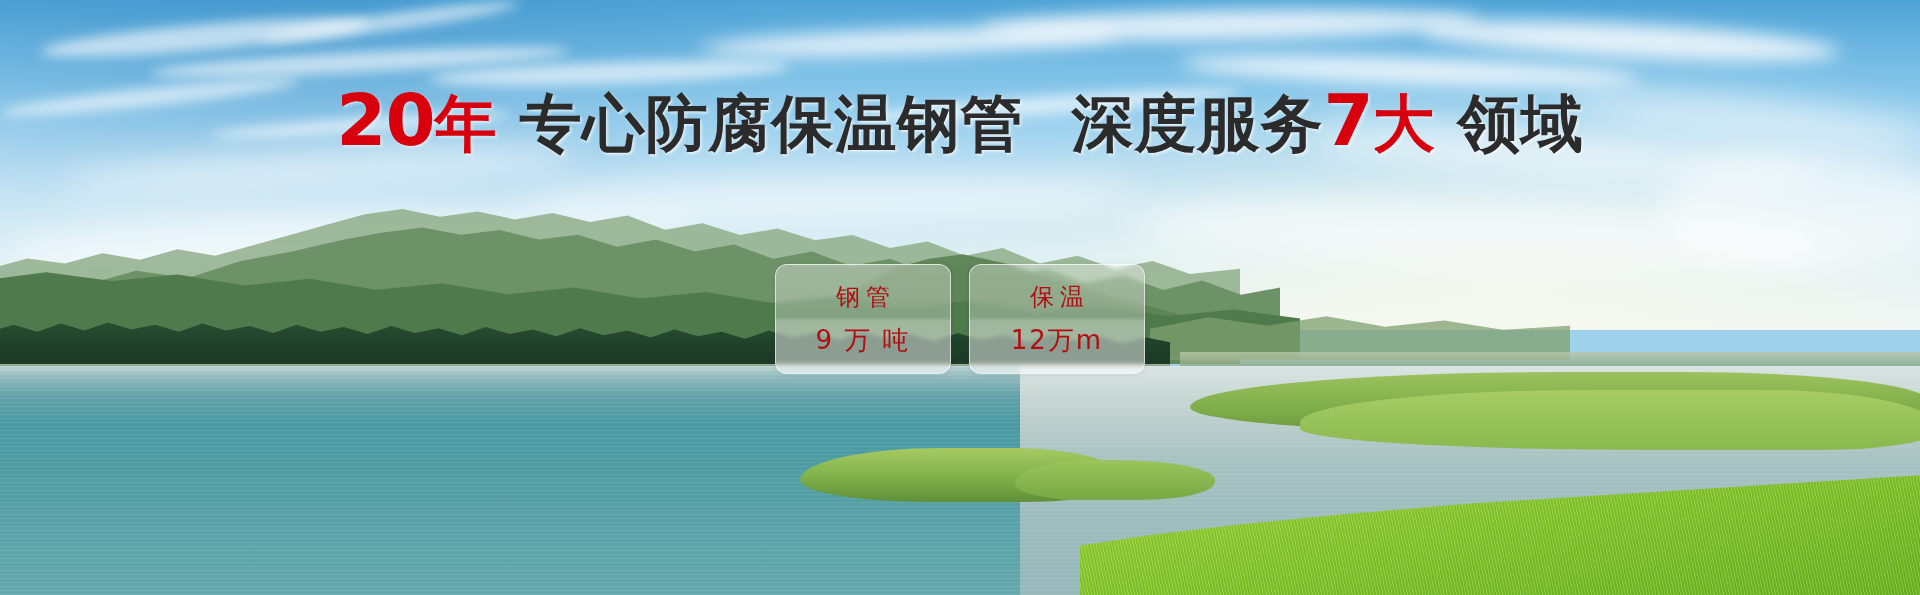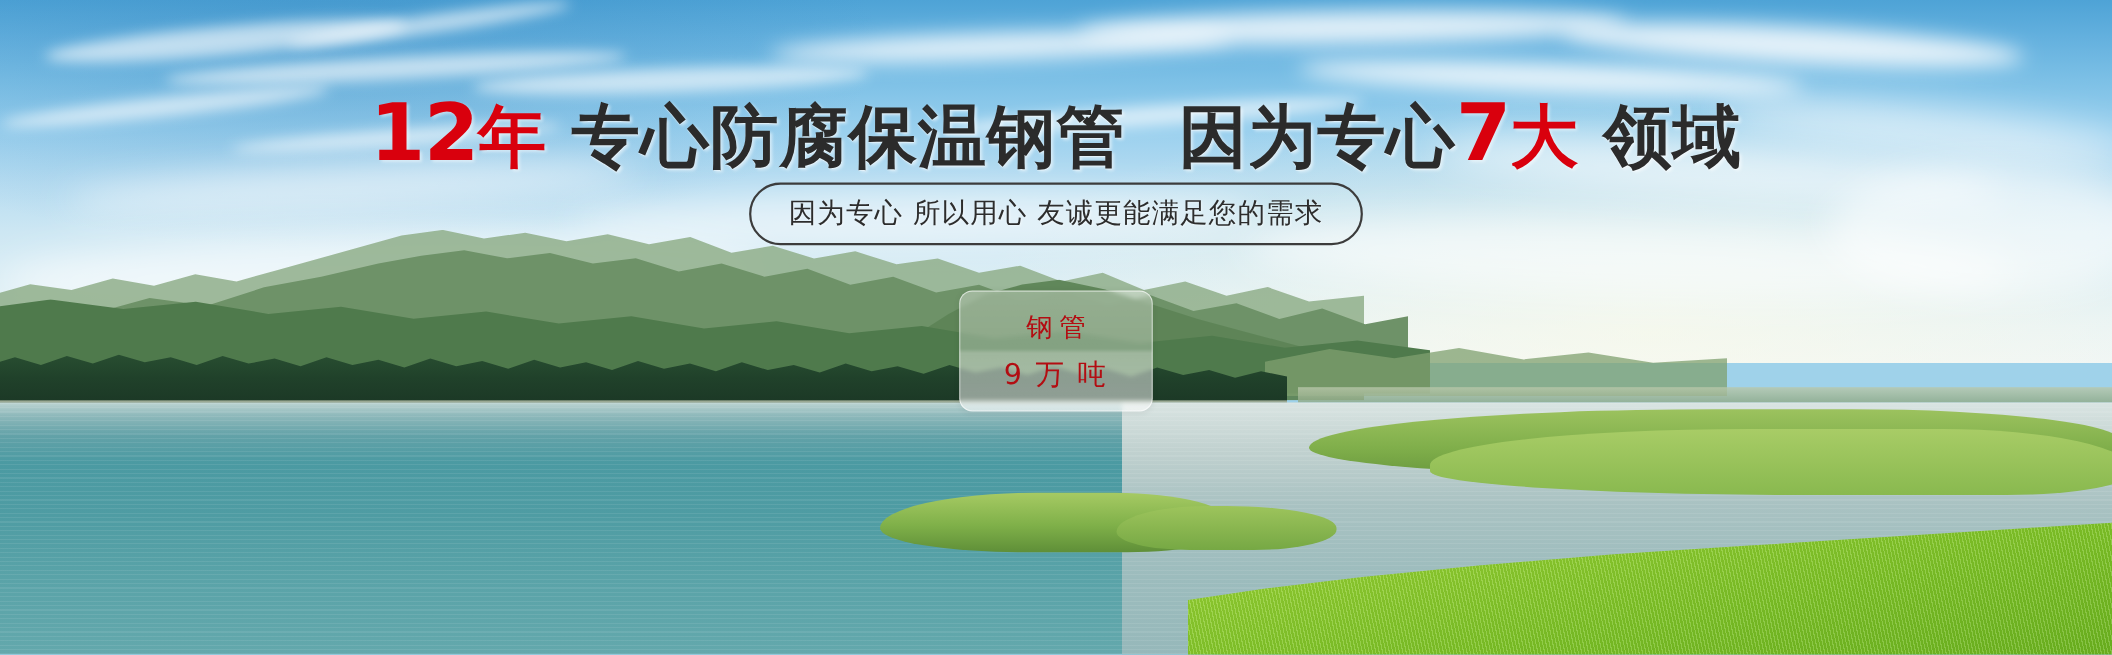--- a/index.html
+++ b/index.html
@@ -314,31 +314,32 @@
   <div class="water-sheen"></div>
 
   <div class="marsh-far"></div>
   <div class="marsh-mid"></div>
   <div class="island"></div>
   <div class="island-2"></div>
   <div class="grass-front"></div>
   <div class="grass-texture"></div>
 
   <div class="headline">
-    <span class="hl-red hl-num">12</span><span class="hl-red">年</span><span class="hl-dark">专心防腐保温钢管</span><span class="hl-gap"></span><span class="hl-dark">因为专心</span><span class="hl-red hl-num">7</span><span class="hl-red">大</span><span class="hl-dark">领域</span>
+    <span class="hl-red hl-num">20</span><span class="hl-red">年</span><span class="hl-dark">专心防腐保温钢管</span><span class="hl-gap"></span><span class="hl-dark">深度服务</span><span class="hl-red hl-num">7</span><span class="hl-red">大</span><span class="hl-dark">领域</span>
   </div>
 
-  <div class="subtitle-wrap">
-    <div class="subtitle">因为专心 所以用心  友诚更能满足您的需求</div>
-  </div>
 
   <div class="cards">
 
     <div class="card">
       <div class="card-label">钢管</div>
       <div class="card-value"><span>9 万 吨</span></div>
     </div>
 
 
+    <div class="card">
+      <div class="card-label">保温</div>
+      <div class="card-value"><span>12万m</span></div>
+    </div>
 
   </div>
 
 </div>
 
 </body></html>

